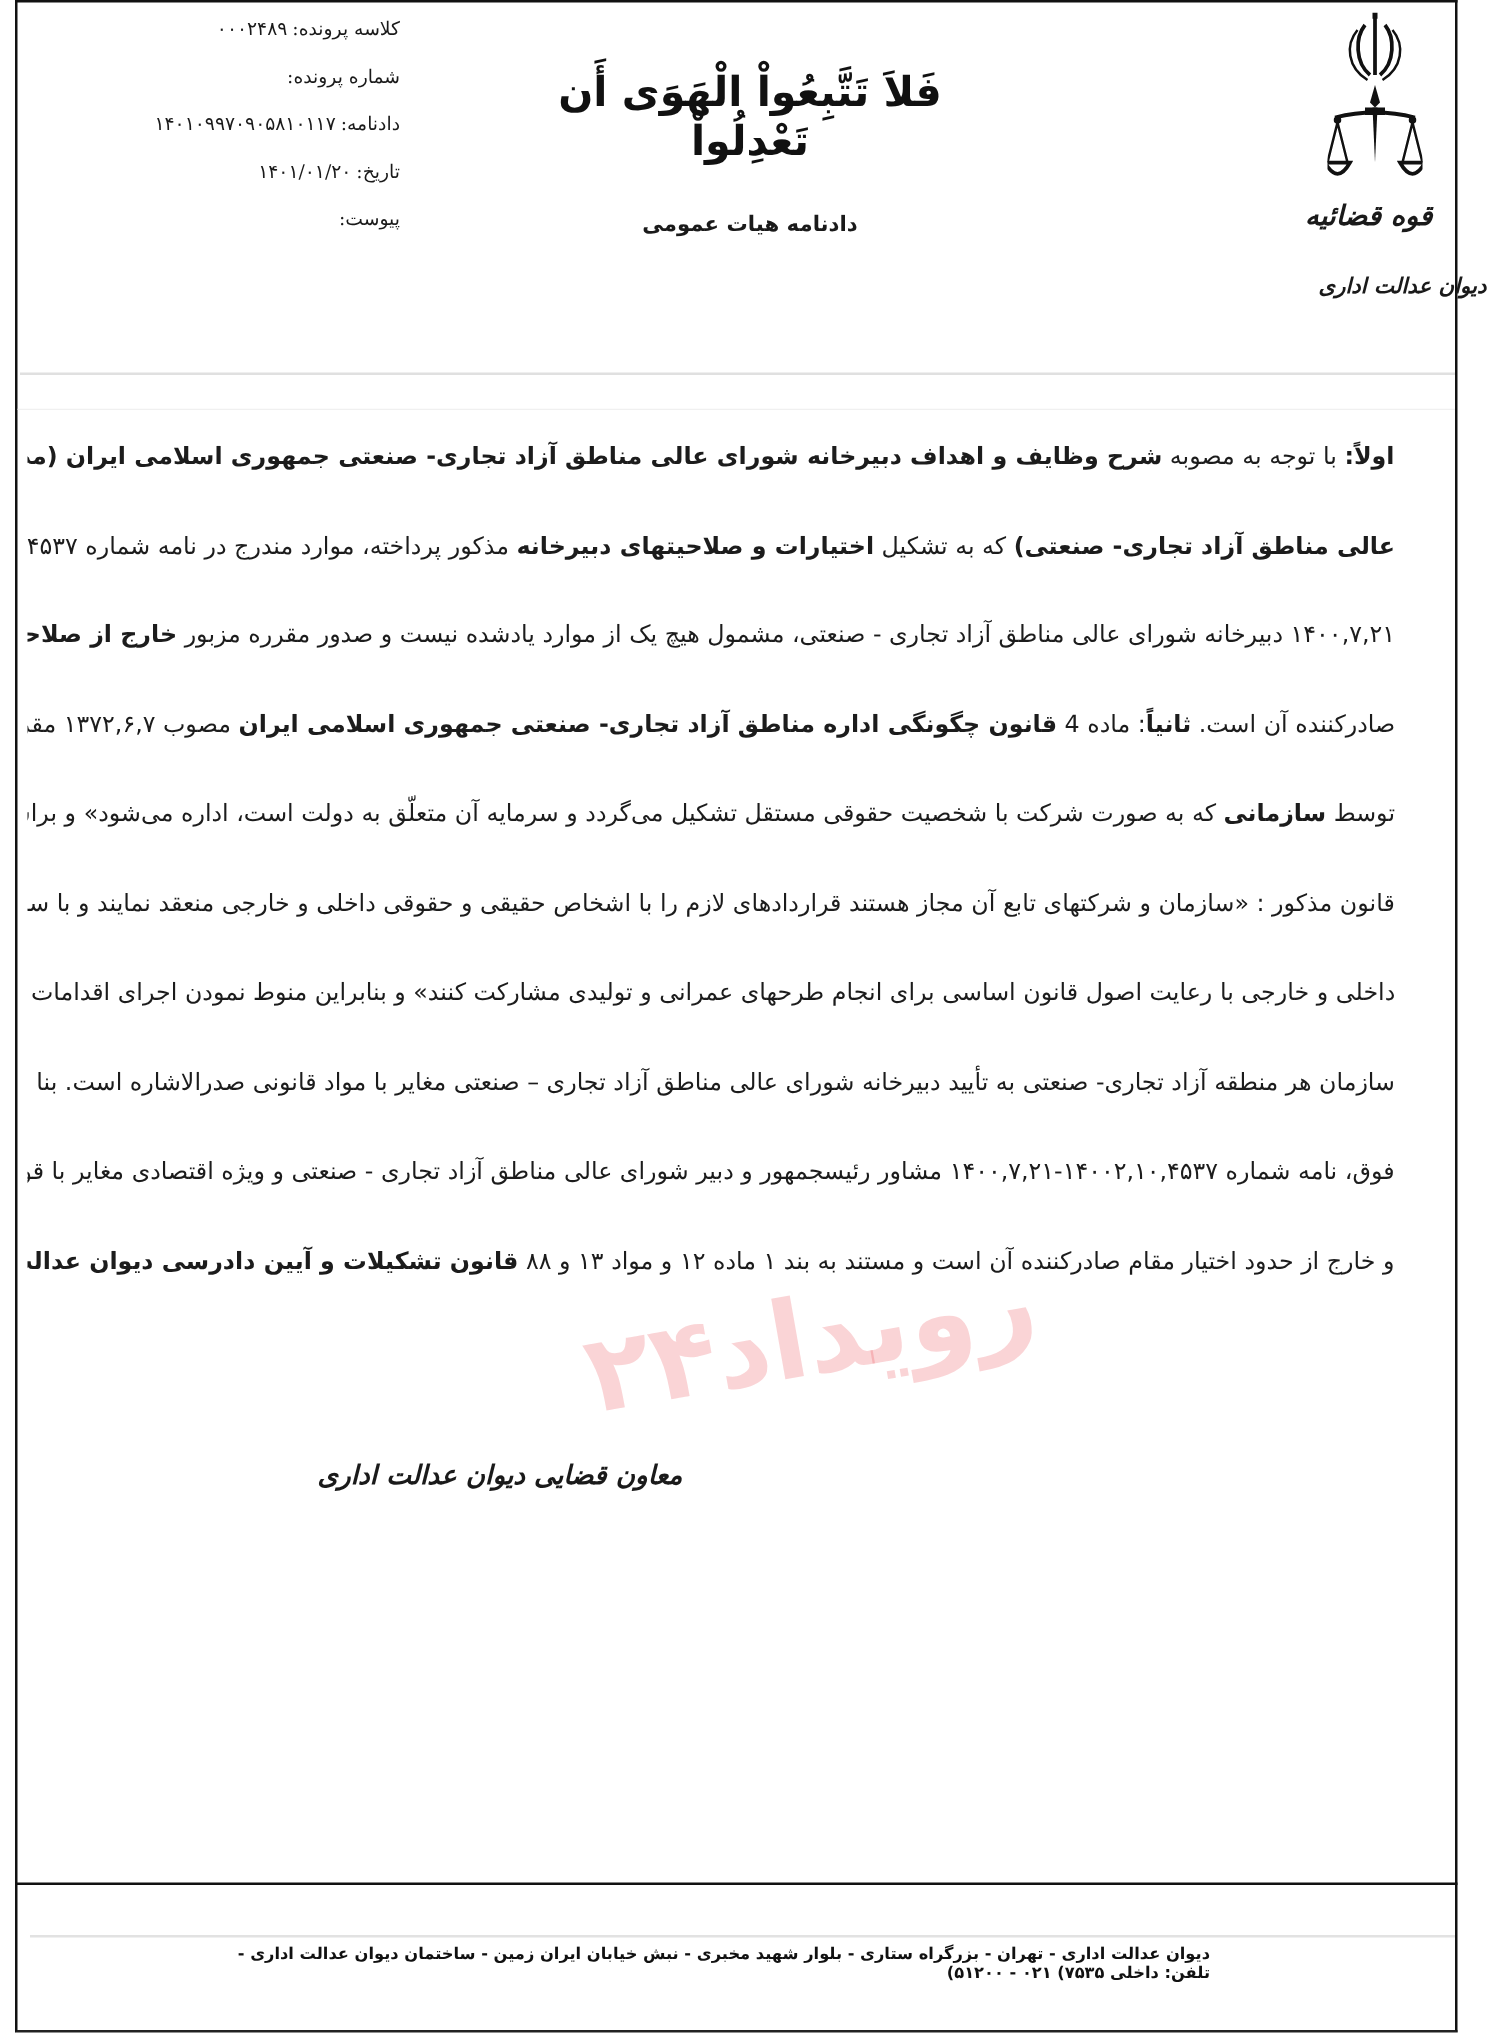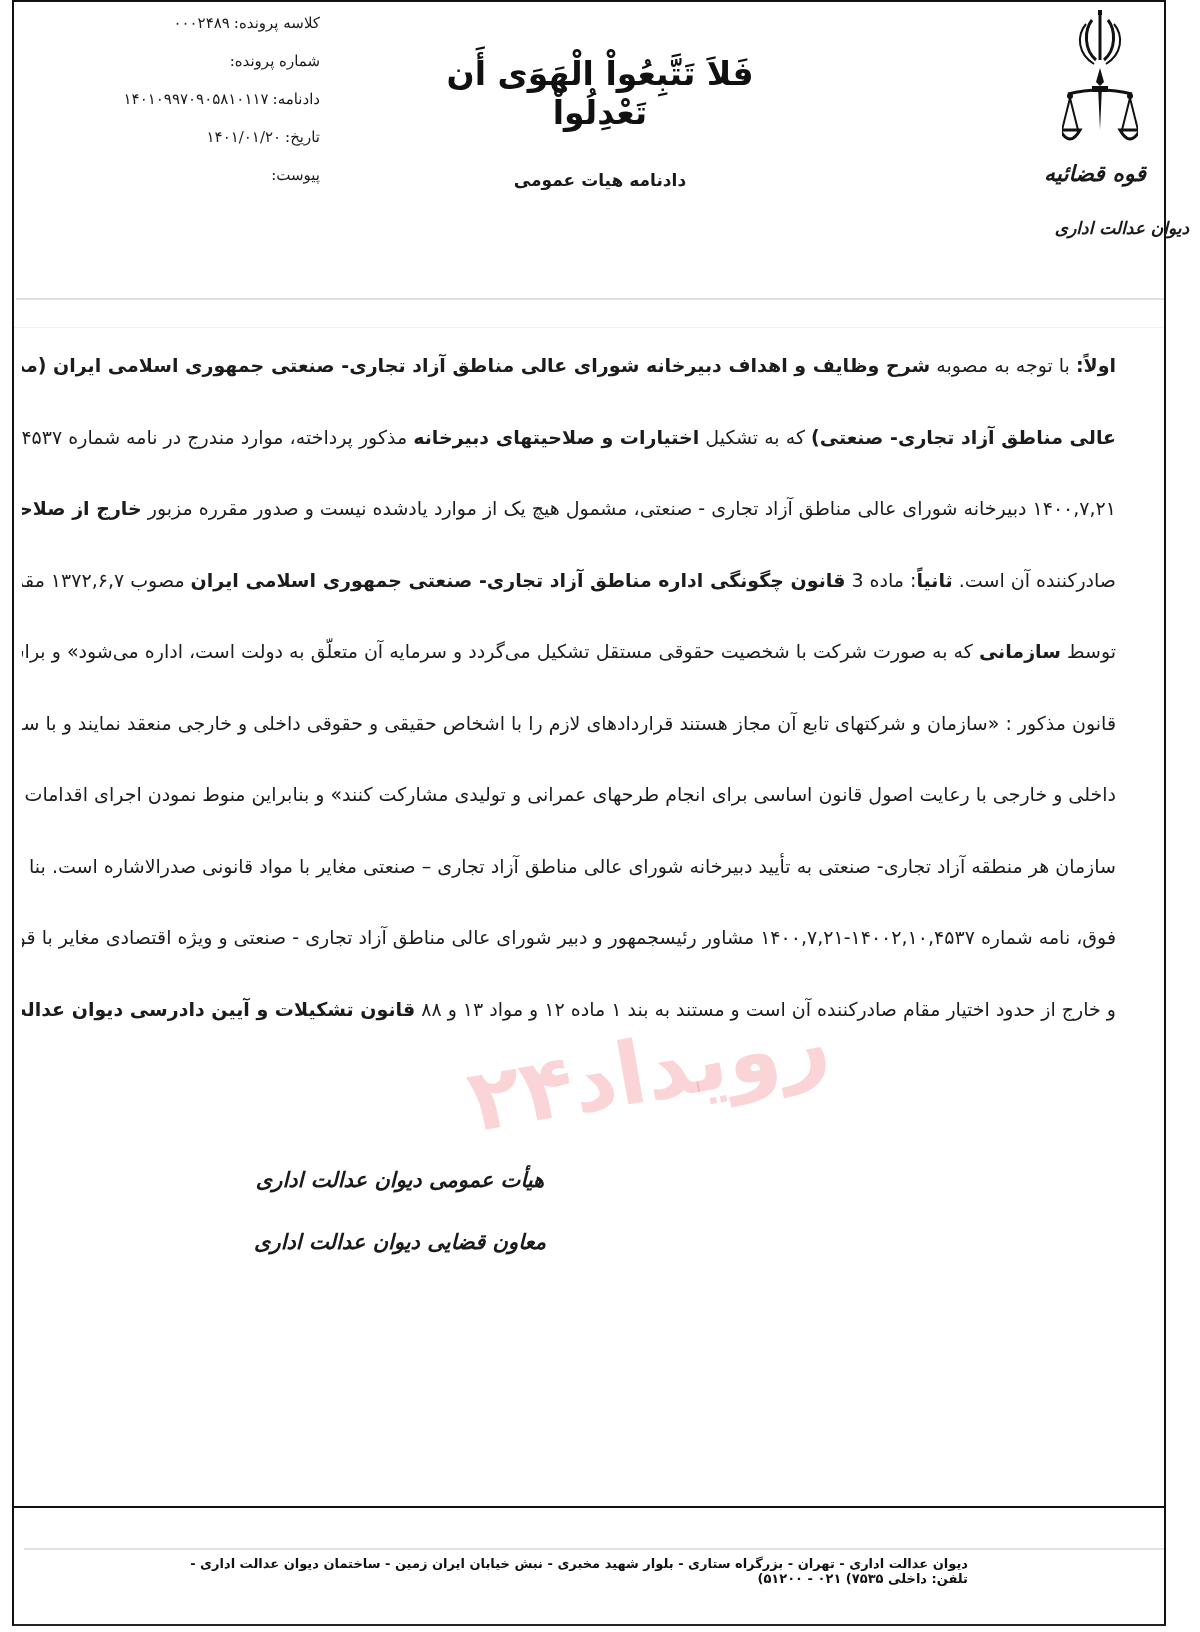--- a/index.html
+++ b/index.html
@@ -155,31 +155,30 @@
   <div class="org2">دیوان عدالت اداری</div>
 </div>
 
 <div class="header-sep"></div>
 <div class="header-sep2"></div>
 
 <div class="body-text" id="body-text">
     <div class="body-line"><span class="b">اولاً:</span><span> با توجه به مصوبه </span><span class="b">شرح وظایف و اهداف دبیرخانه شورای عالی مناطق آزاد تجاری- صنعتی جمهوری اسلامی ایران (مصوب ۱۳۷۲,۷,۱۲ شورای</span></div>
     <div class="body-line"><span class="b">عالی مناطق آزاد تجاری- صنعتی)</span><span> که به تشکیل </span><span class="b">اختیارات و صلاحیتهای دبیرخانه</span><span> مذکور پرداخته، موارد مندرج در نامه شماره ۱۴۰۰۲,۱۰,۴۵۳۷-</span></div>
     <div class="body-line"><span>۱۴۰۰,۷,۲۱ دبیرخانه شورای عالی مناطق آزاد تجاری - صنعتی، مشمول هیچ یک از موارد یادشده نیست و صدور مقرره مزبور </span><span class="b">خارج از صلاحیت</span></div>
-    <div class="body-line"><span>صادرکننده آن است. </span><span class="b">ثانیاً</span><span>: ماده 3 </span><span class="b">قانون چگونگی اداره مناطق آزاد تجاری- صنعتی جمهوری اسلامی ایران</span><span> مصوب ۱۳۷۲,۶,۷ مقرر میدارد : «هر منطقه</span></div>
+    <div class="body-line"><span>صادرکننده آن است. </span><span class="b">ثانیاً</span><span>: ماده 4 </span><span class="b">قانون چگونگی اداره مناطق آزاد تجاری- صنعتی جمهوری اسلامی ایران</span><span> مصوب ۱۳۷۲,۶,۷ مقرر میدارد : «هر منطقه</span></div>
     <div class="body-line"><span>توسط </span><span class="b">سازمانی</span><span> که به صورت شرکت با شخصیت حقوقی مستقل تشکیل می‌گردد و سرمایه آن متعلّق به دولت است، اداره می‌شود» و براساس ماده ۸</span></div>
     <div class="body-line"><span>قانون مذکور : «سازمان و شرکتهای تابع آن مجاز هستند قراردادهای لازم را با اشخاص حقیقی و حقوقی داخلی و خارجی منعقد نمایند و با سرمایه‌گذاران</span></div>
     <div class="body-line"><span>داخلی و خارجی با رعایت اصول قانون اساسی برای انجام طرحهای عمرانی و تولیدی مشارکت کنند» و بنابراین منوط نمودن اجرای اقدامات و تصمیمات</span></div>
     <div class="body-line"><span>سازمان هر منطقه آزاد تجاری- صنعتی به تأیید دبیرخانه شورای عالی مناطق آزاد تجاری – صنعتی مغایر با مواد قانونی صدرالاشاره است. بنا به مراتب</span></div>
     <div class="body-line"><span>فوق، نامه شماره ۱۴۰۰۲,۱۰,۴۵۳۷-۱۴۰۰,۷,۲۱ مشاور رئیسجمهور و دبیر شورای عالی مناطق آزاد تجاری - صنعتی و ویژه اقتصادی مغایر با قوانین</span></div>
     <div class="body-line"><span>و خارج از حدود اختیار مقام صادرکننده آن است و مستند به بند ۱ ماده ۱۲ و مواد ۱۳ و ۸۸ </span><span class="b">قانون تشکیلات و آیین دادرسی دیوان عدالت اداری</span></div>
   </div>
 
 <div class="watermark">رویداد۲۴</div>
 
 <div class="signature">
-  <div class="sig-line">هیأت عمومی دیوان عدالت اداری</div>
   <div class="sig-line">معاون قضایی دیوان عدالت اداری</div>
 </div>
 
 <div class="footer-sep-dark"></div>
 <div class="footer-sep-light"></div>
 <div class="footer-address">دیوان عدالت اداری - تهران - بزرگراه ستاری - بلوار شهید مخبری - نبش خیابان ایران زمین - ساختمان دیوان عدالت اداری - تلفن: داخلی ۷۵۳۵) ۰۲۱ - ۵۱۲۰۰)</div>
 
 </body></html>

